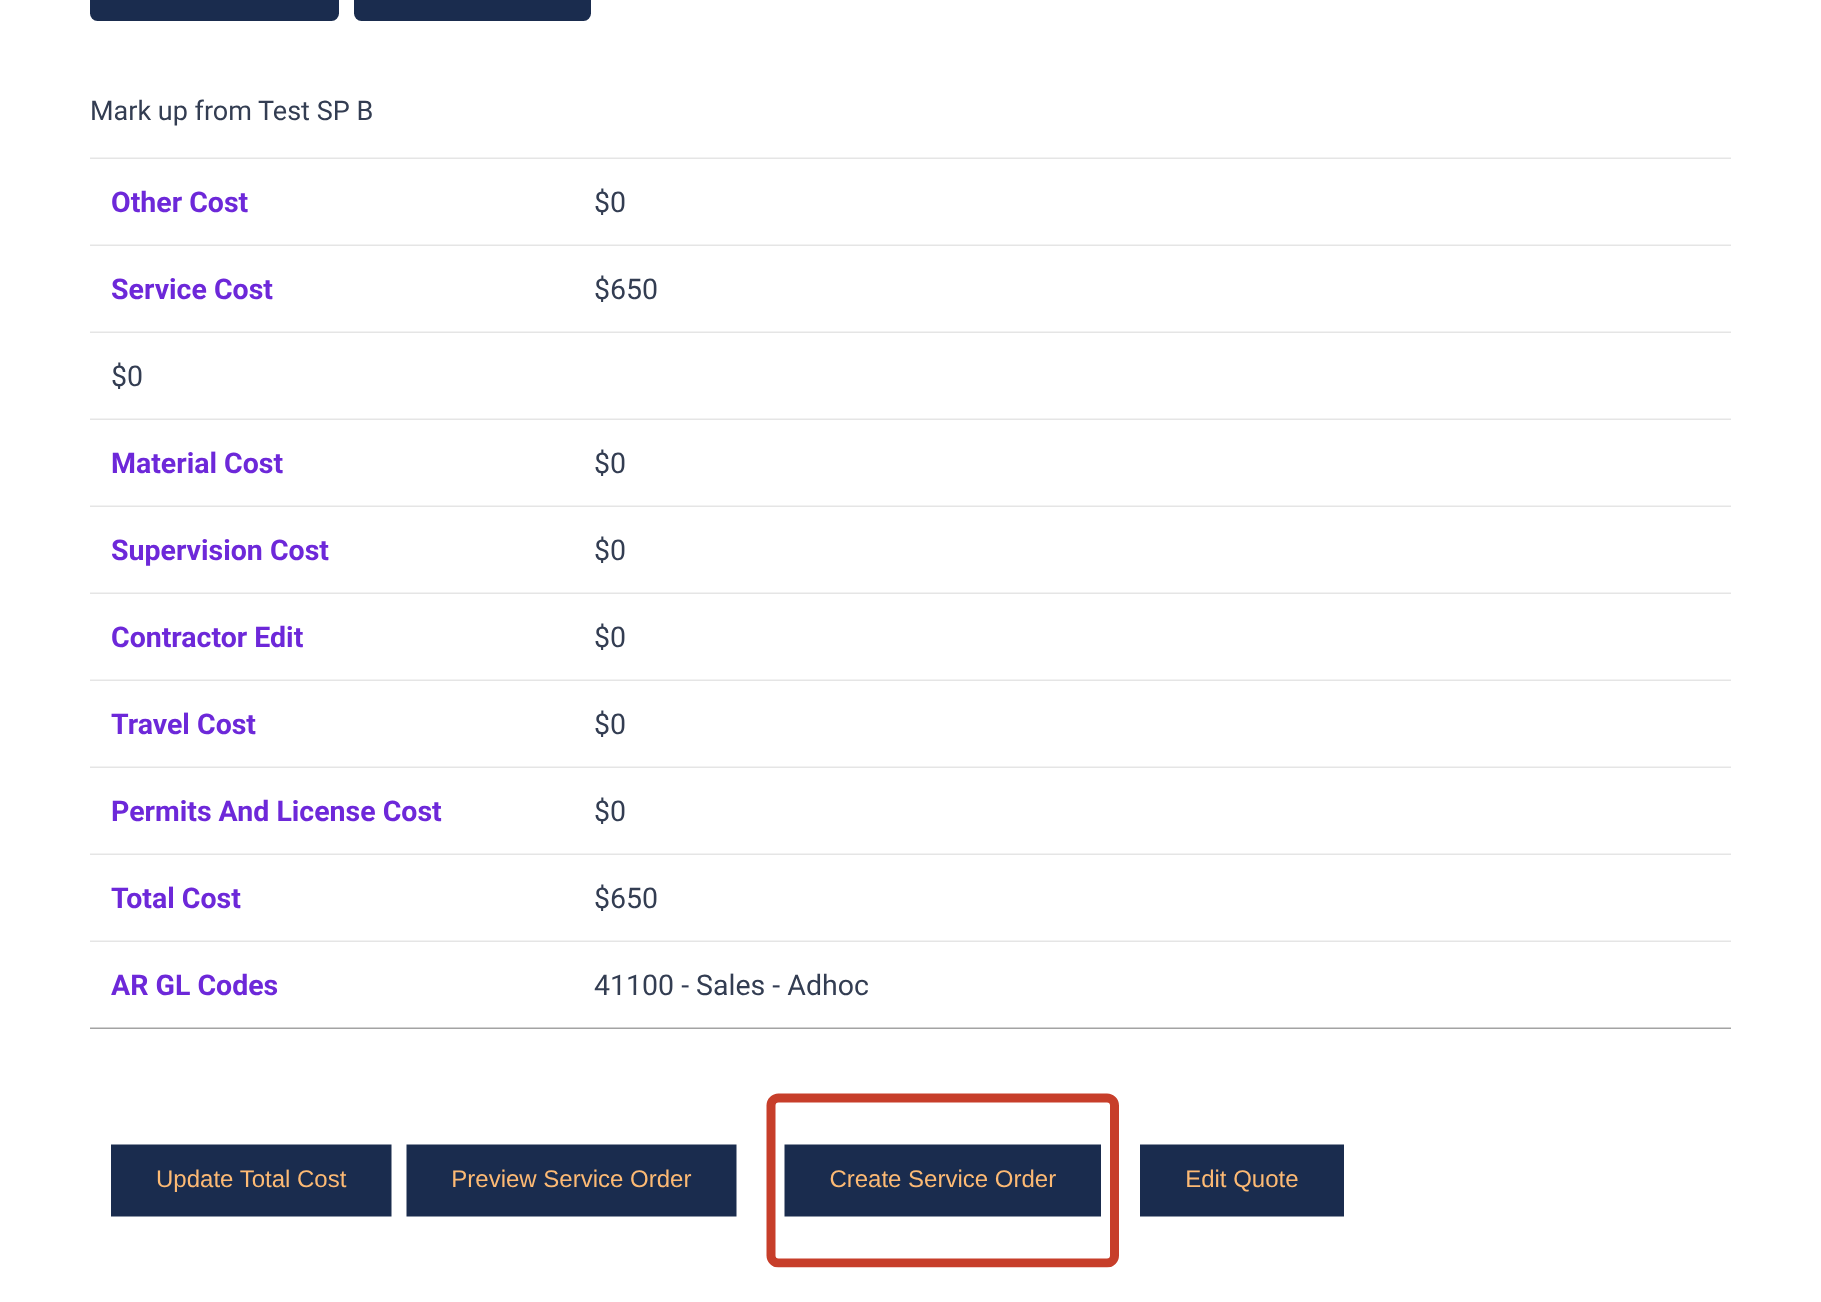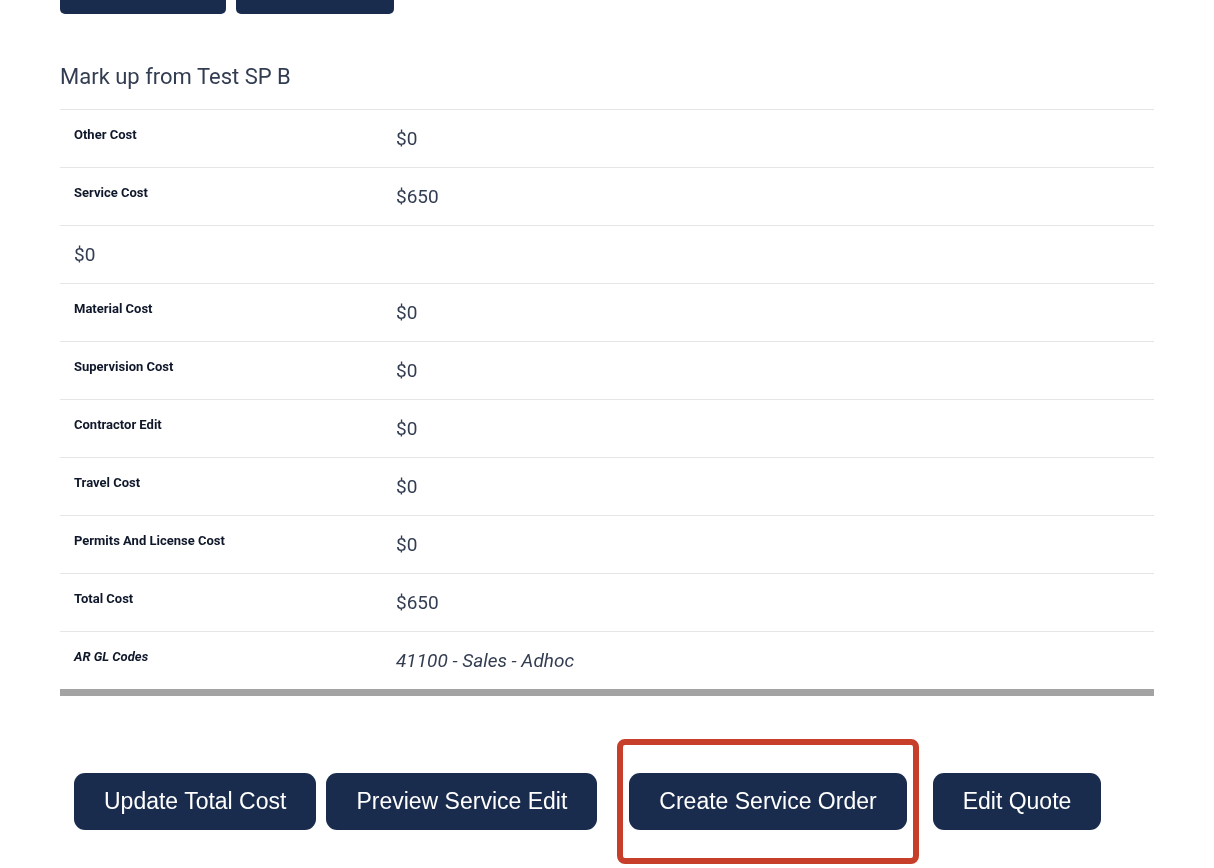--- a/index.html
+++ b/index.html
@@ -15,64 +15,63 @@
     .container {
       padding: 0 60px;
     }
     .top-buttons {
       display: flex;
       gap: 10px;
       margin-bottom: 50px;
     }
     .btn {
       background-color: #1a2c4e;
-      color: #ffffff;
+      color: #fdba74;
       border: none;
-      border-radius: 11px;
+      border-radius: 0;
       padding: 15px 30px;
-      font-size: 23px;
+      font-size: 16px;
       font-weight: 500;
       cursor: pointer;
       white-space: nowrap;
     }
     .btn-placeholder {
       background-color: #1a2c4e;
       height: 14px;
       border-radius: 0 0 5px 5px;
     }
     .btn-placeholder.first {
       width: 166px;
     }
     .btn-placeholder.second {
       width: 158px;
     }
     .section-title {
-      font-size: 22px;
+      font-size: 18px;
       font-weight: 400;
       color: #333d52;
       margin-bottom: 20px;
     }
     .cost-table {
       width: 100%;
       border-collapse: collapse;
     }
     .cost-row {
       border-top: 1px solid #e5e5e5;
       display: flex;
     }
     .cost-row:last-child {
-      border-bottom: 7px solid #a3a3a3;
-      font-style: italic;
+      border-bottom: 1px solid #a3a3a3;
     }
     .cost-label {
       width: 322px;
       padding: 17px 14px;
-      font-size: 13px;
+      font-size: 19px;
       font-weight: 700;
-      color: #0f172a;
+      color: #6d28d9;
     }
     .cost-value {
       flex: 1;
       padding: 17px 14px;
       font-size: 19px;
       font-weight: 400;
       color: #333d52;
     }
     .action-buttons {
       display: flex;
@@ -141,19 +140,19 @@
       <div class="cost-value">$650</div>
     </div>
     <div class="cost-row">
       <div class="cost-label">AR GL Codes</div>
       <div class="cost-value">41100 - Sales - Adhoc</div>
     </div>
   </div>
 
   <div class="action-buttons">
     <button class="btn">Update Total Cost</button>
-    <button class="btn">Preview Service Edit</button>
+    <button class="btn">Preview Service Order</button>
     <div class="highlight-box">
       <button class="btn">Create Service Order</button>
     </div>
     <button class="btn">Edit Quote</button>
   </div>
 </div>
 
 </body></html>

